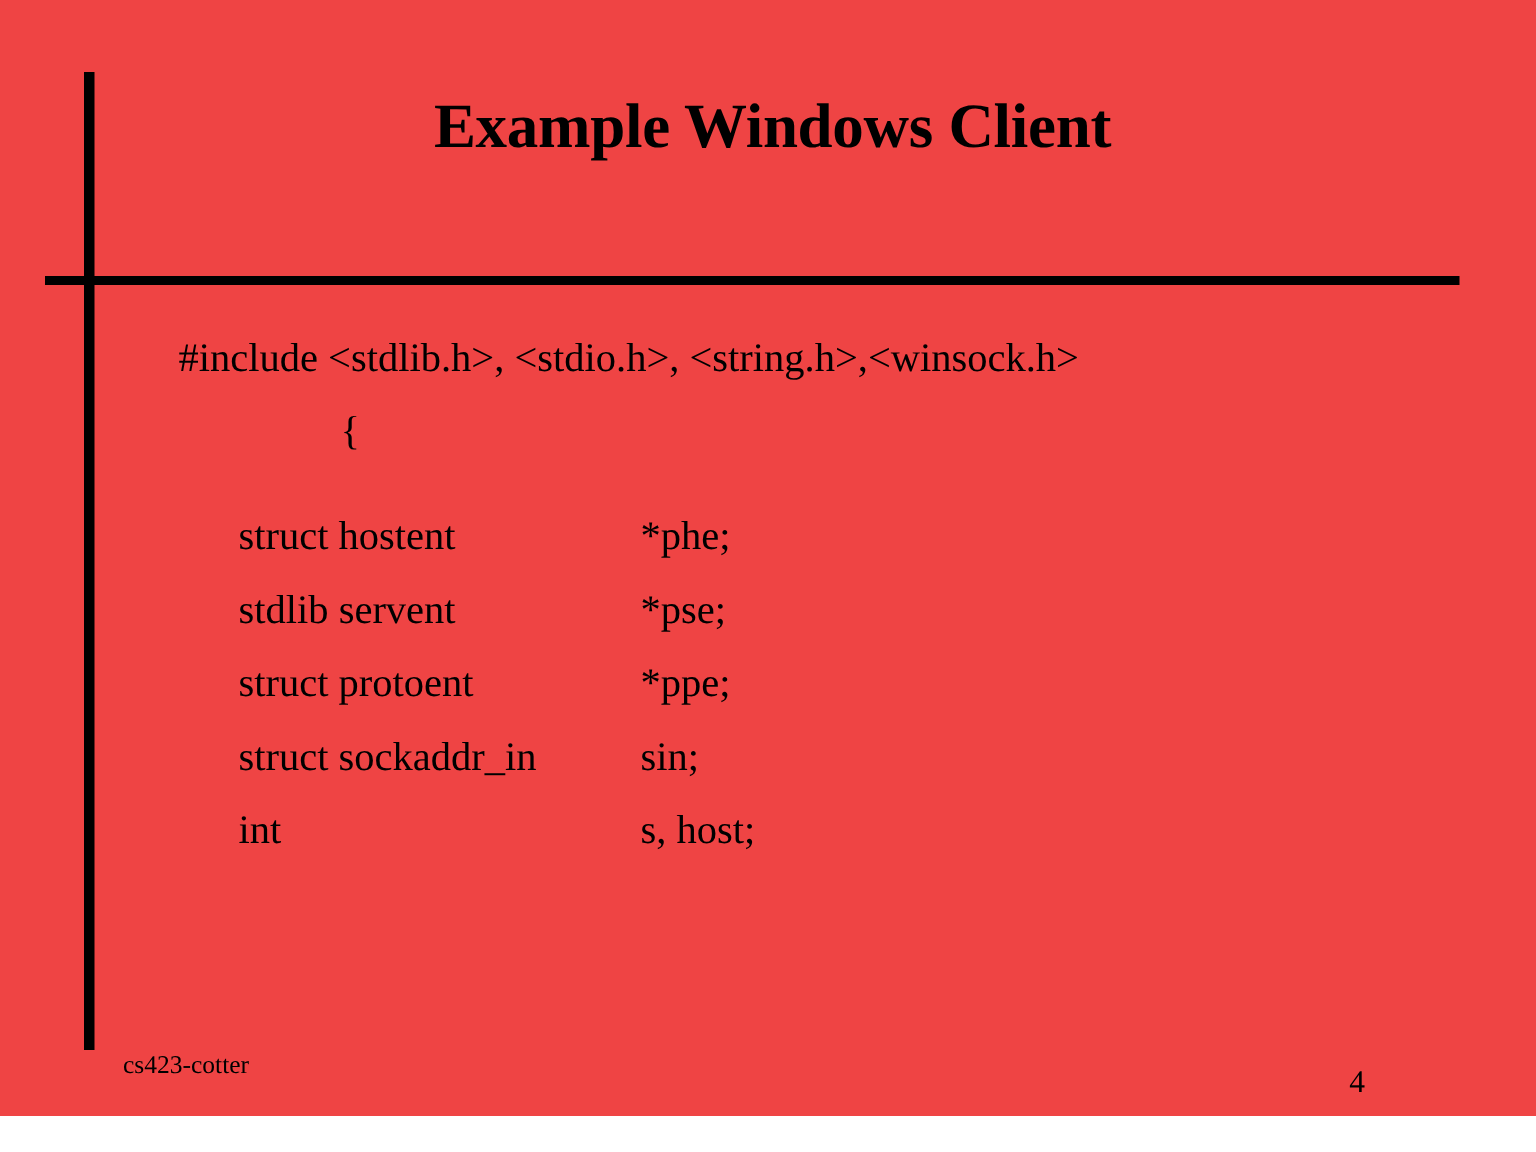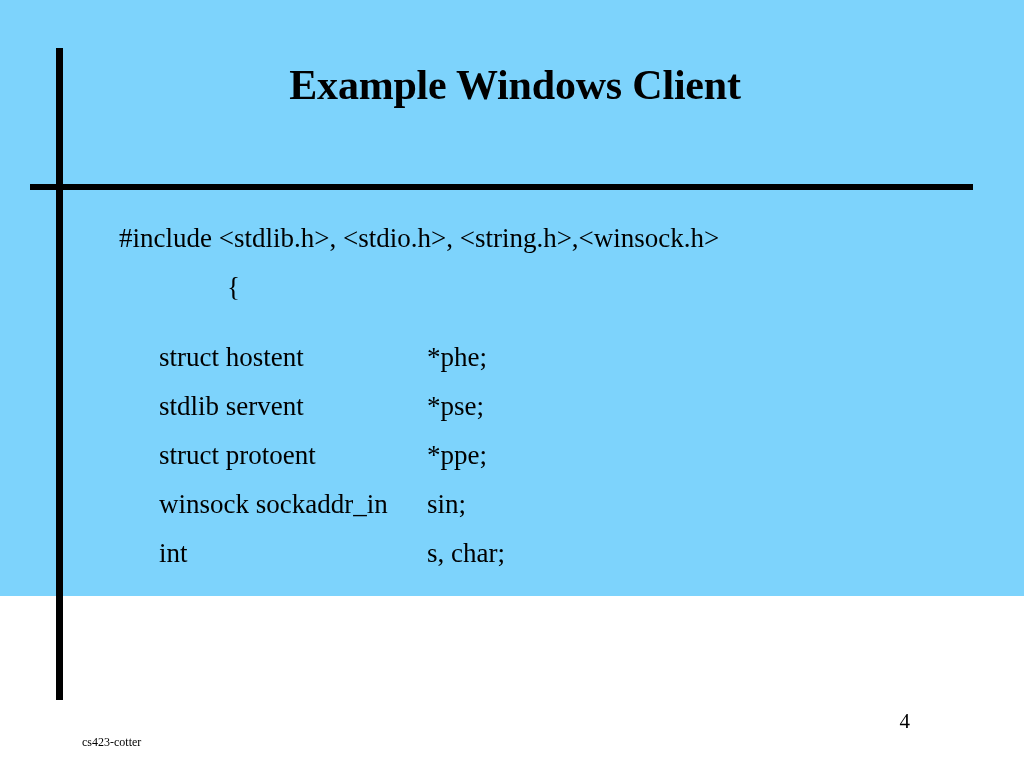--- a/index.html
+++ b/index.html
@@ -12,22 +12,22 @@
     width: 1024px;
     height: 768px;
     overflow: hidden;
     font-family: "Liberation Serif", "DejaVu Serif", serif;
     color: #000000;
     -webkit-font-smoothing: antialiased;
   }
   #slide {
     position: relative;
     width: 1024px;
-    height: 596px;
-    background: #7dd3fc;
+    height: 744px;
+    background: #ef4444;
   }
 
   
   .rule-vertical {
     position: absolute;
     left: 56px;
     top: 48px;
     width: 7px;
     height: 652px;
     background: #000000;
@@ -89,22 +89,22 @@
     min-width: 268px;
   }
   .decl-name {
     display: inline-block;
   }
 
   
   .footer-left {
     position: absolute;
     left: 82px;
-    top: 732px;
-    font-size: 12px;
+    top: 700px;
+    font-size: 17px;
     line-height: 20px;
     white-space: nowrap;
   }
   .footer-right {
     position: absolute;
     left: 820px;
     top: 709px;
     width: 90px;
     text-align: right;
     font-size: 21px;
@@ -138,25 +138,25 @@
 
       <div class="decl-row">
         <span class="decl-type">stdlib servent</span><span class="decl-name">*pse;</span>
       </div>
 
       <div class="decl-row">
         <span class="decl-type">struct protoent</span><span class="decl-name">*ppe;</span>
       </div>
 
       <div class="decl-row">
-        <span class="decl-type">winsock sockaddr_in</span><span class="decl-name">sin;</span>
+        <span class="decl-type">struct sockaddr_in</span><span class="decl-name">sin;</span>
       </div>
 
       <div class="decl-row">
-        <span class="decl-type">int</span><span class="decl-name">s, char;</span>
+        <span class="decl-type">int</span><span class="decl-name">s, host;</span>
       </div>
 
     </div>
   </div>
 
   <div class="footer-left">cs423-cotter</div>
   <div class="footer-right">4</div>
 
 </div>
 

